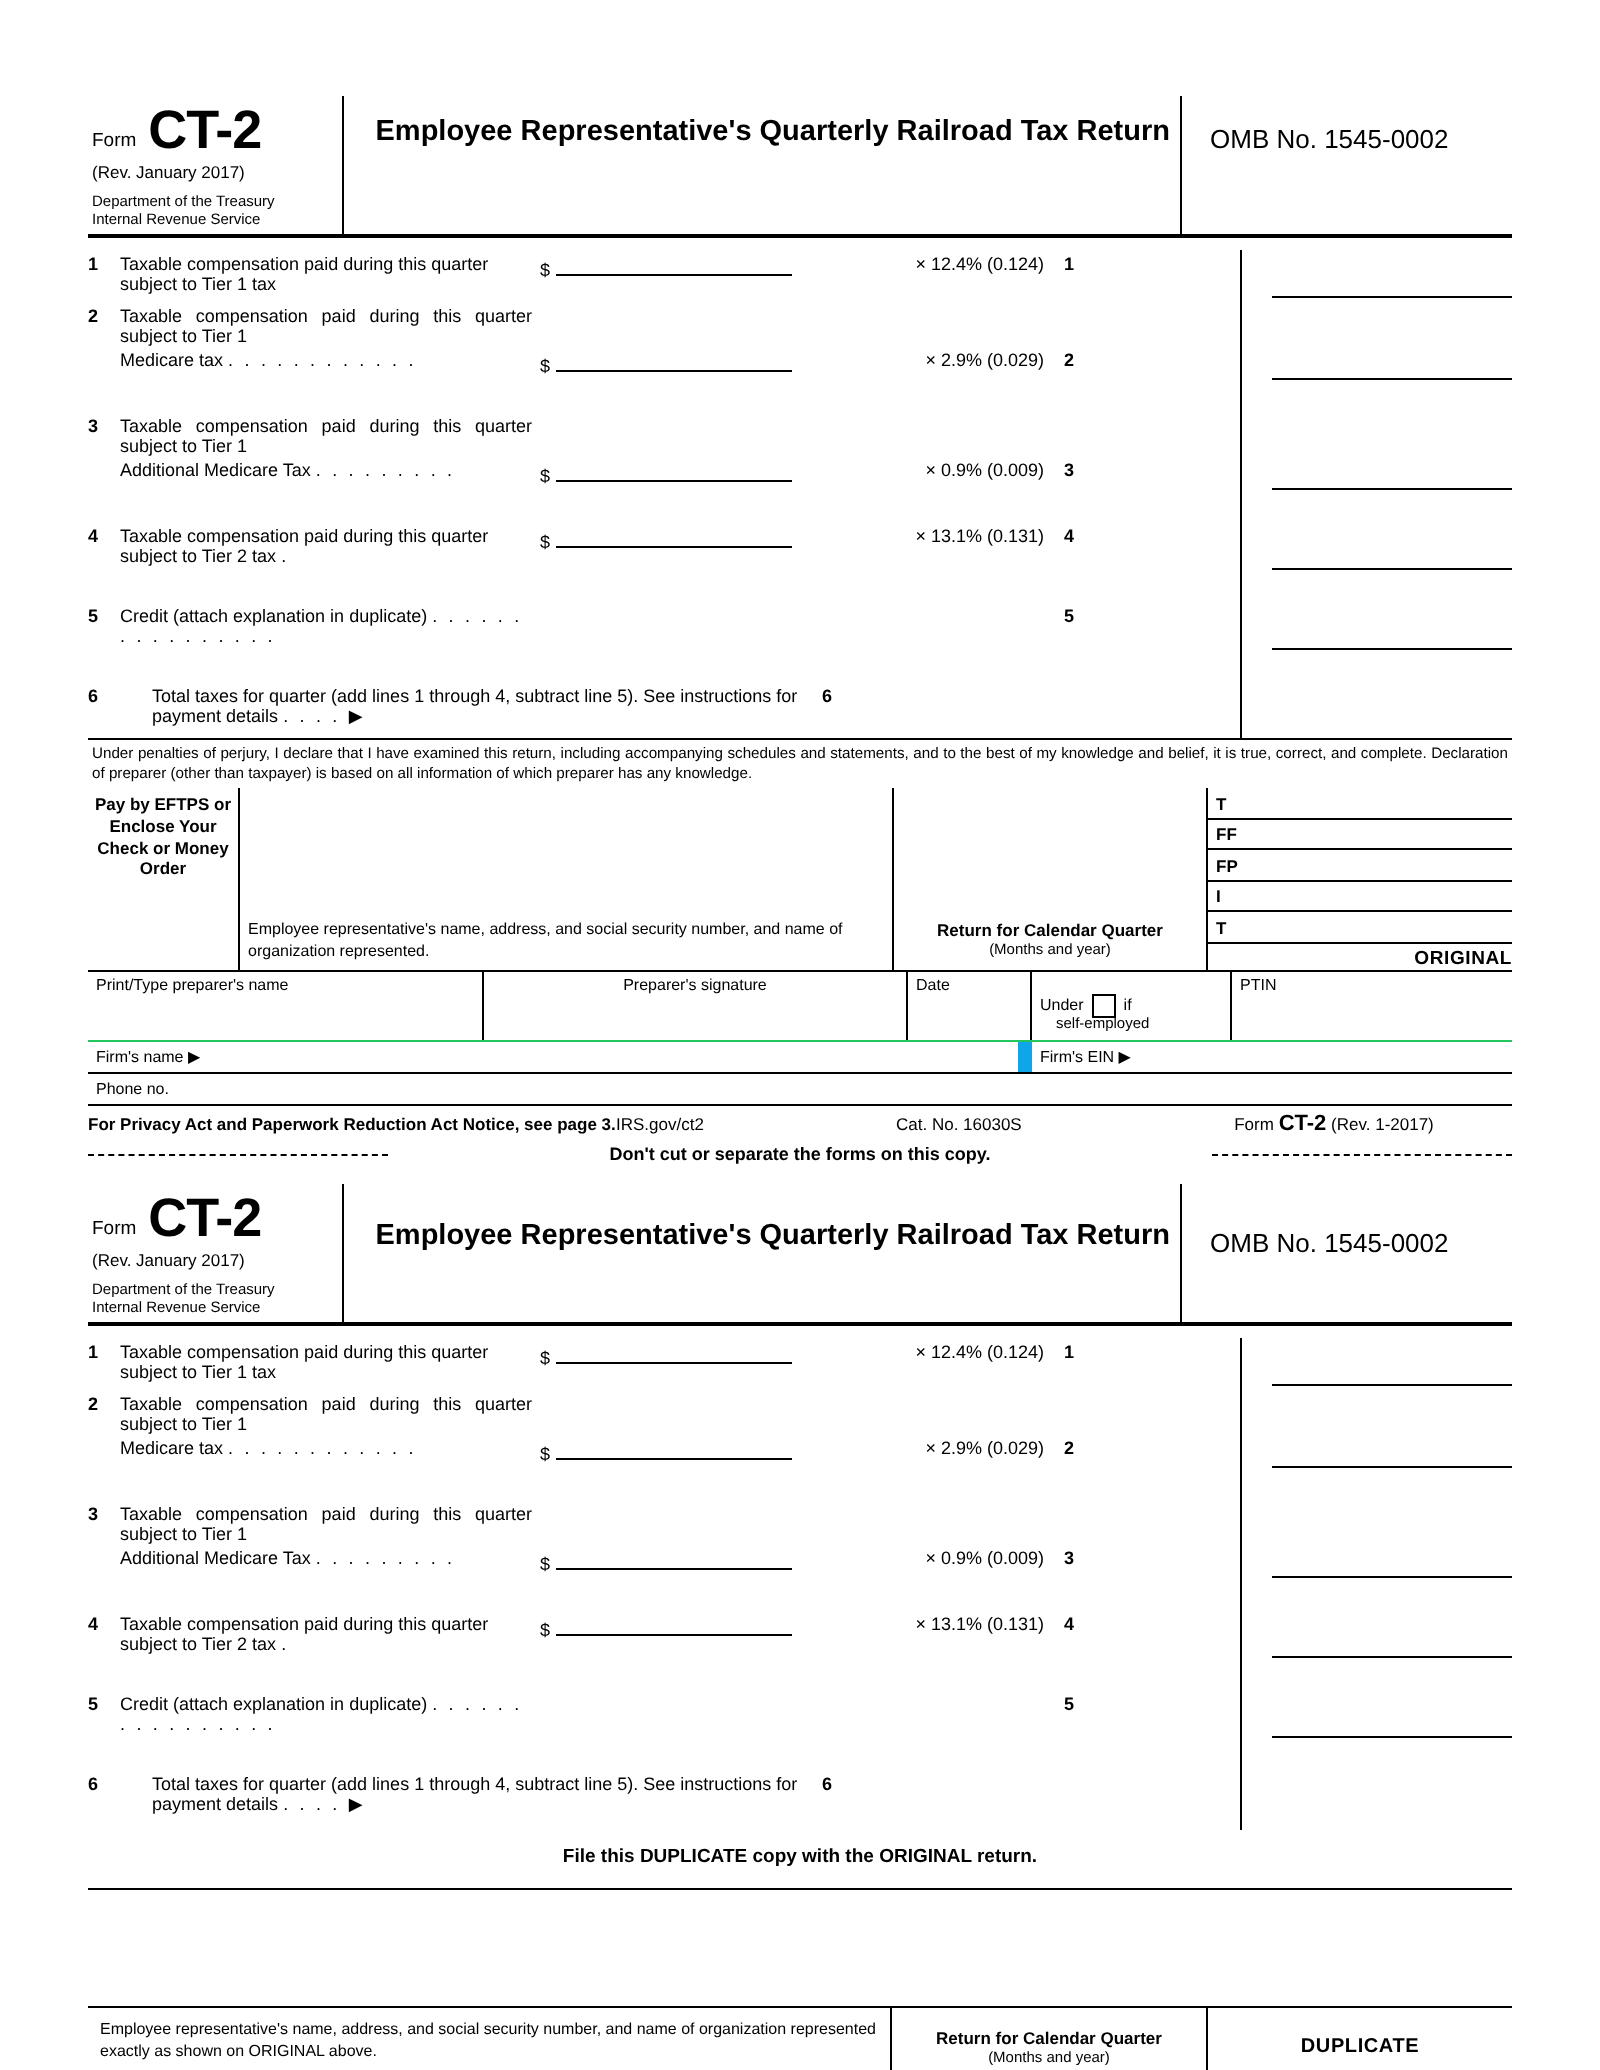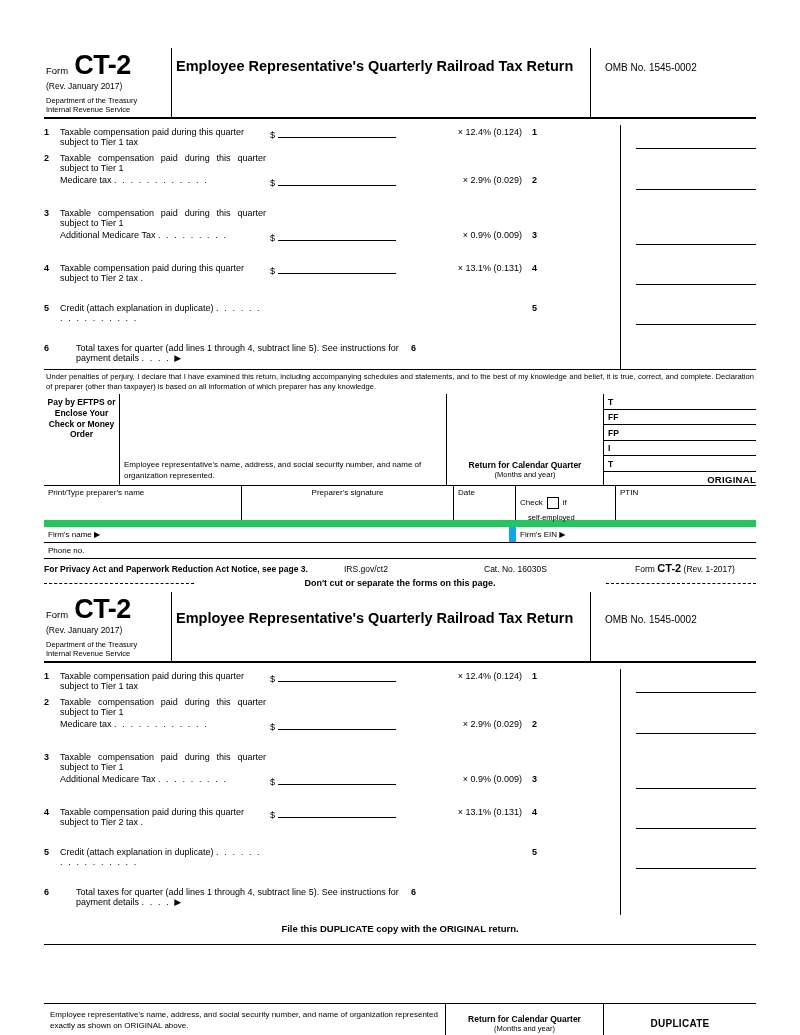--- a/index.html
+++ b/index.html
@@ -60,37 +60,37 @@
     font-size: 8.5px;
     margin-top: 2px;
   }
   .hdr-left .dept {
     font-size: 7.5px;
     margin-top: 5px;
     line-height: 1.25;
   }
   .hdr-mid {
     flex: 1;
-    text-align: left;
-    padding: 10px 16px 4px 4px;
+    text-align: right;
+    padding: 10px 5px 4px 4px;
     box-sizing: border-box;
     border-right: 1.5px solid #000;
   }
   .hdr-mid .title {
     font-size: 14.5px;
     font-weight: bold;
   }
   .hdr-mid .subtitle {
     font-size: 9.5px;
     font-weight: bold;
     margin-top: 11px;
   }
   .hdr-right {
     width: 165px;
-    font-size: 10px;
+    font-size: 13px;
     padding: 14px 0 0 14px;
     box-sizing: border-box;
   }
 
   
   .lines {
     position: relative;
   }
   .line-row {
     display: flex;
@@ -254,21 +254,21 @@
     border-right: 1.2px solid #000;
     font-size: 12.5px;
     font-weight: bold;
     line-height: 1.18;
     padding: 4px 3px;
     box-sizing: border-box;
   }
   .prep-right { flex: 1; }
   .prep-row1 {
     display: flex;
-    border-bottom: 7px solid #22c55e;
+    border-bottom: 1px solid #22c55e;
     height: 34px;
     font-size: 8px;
   }
   .prep-row1 .cell {
     padding: 2px 4px;
     box-sizing: border-box;
     border-right: 1px solid #000;
   }
   .prep-row1 .c1 { width: 198px; flex: 0 0 198px; }
   .prep-row1 .c2 { width: 212px; flex: 0 0 212px; text-align: center; }
@@ -308,21 +308,21 @@
     height: 100%;
   }
 
   
   .footer-row {
     display: flex;
     font-size: 8.5px;
     padding-top: 3px;
     align-items: baseline;
   }
-  .footer-row .f1 { font-weight: bold; width: 300px; }
+  .footer-row .f1 { font-weight: bold; width: 264px; }
   .footer-row .f2 { width: 140px; }
   .footer-row .f3 { width: 130px; }
   .footer-row .f4 { flex: 1; text-align: center; }
   .footer-row .f4 b { font-size: 11px; }
 
   .dontcut {
     text-align: center;
     font-weight: bold;
     font-size: 9px;
     margin-top: 4px;
@@ -533,21 +533,21 @@
       </div>
     </div>
 
     <div class="preparer">
       <div class="prep-right">
         <div class="prep-row1">
           <div class="cell c1">Print/Type preparer's name</div>
           <div class="cell c2">Preparer's signature</div>
           <div class="cell c3">Date</div>
           <div class="cell c4">
-            <span>Check</span>
+            <span>Under</span>
             <span class="checkbox"></span>
             <span>if</span>
             <span style="position:absolute;"></span>
           </div>
           <div class="cell c5">PTIN</div>
         </div>
         <div style="font-size:7.5px;position:relative;top:-14px;left:484px;height:0;">self-employed</div>
         <div class="prep-row2">
           <div class="pc1">Firm's name  ▶</div>
           <div class="pc2">Firm's EIN ▶</div>
@@ -564,21 +564,21 @@
       <div class="f3">Cat. No. 16030S</div>
       <div class="f4">
         <span>Form</span>
         <b>CT-2</b>
         <span>(Rev. 1-2017)</span>
       </div>
     </div>
 
     <div class="dontcut">
       <span class="cutline left"></span>
-      <span>Don't cut or separate the forms on this page.</span>
+      <span>Don't cut or separate the forms on this copy.</span>
       <span class="cutline right"></span>
     </div>
   </div>
 
   <div class="copy" id="copy-duplicate">
 
     <div class="form-header">
       <div class="hdr-left">
         <div class="line1">
           <span class="form-word">Form</span>

